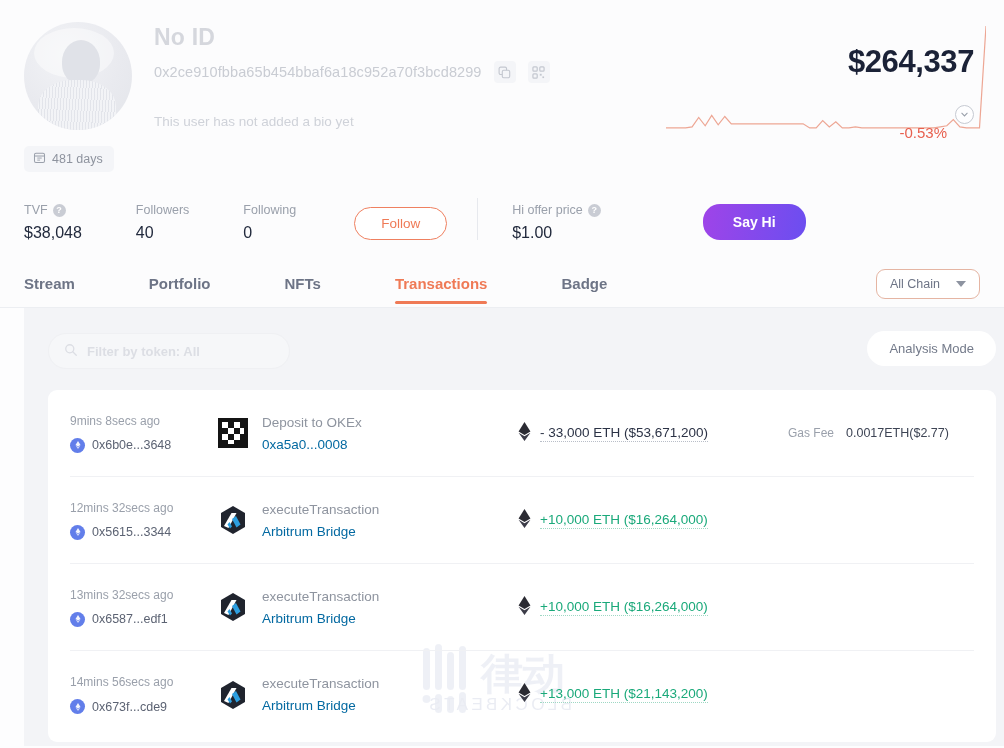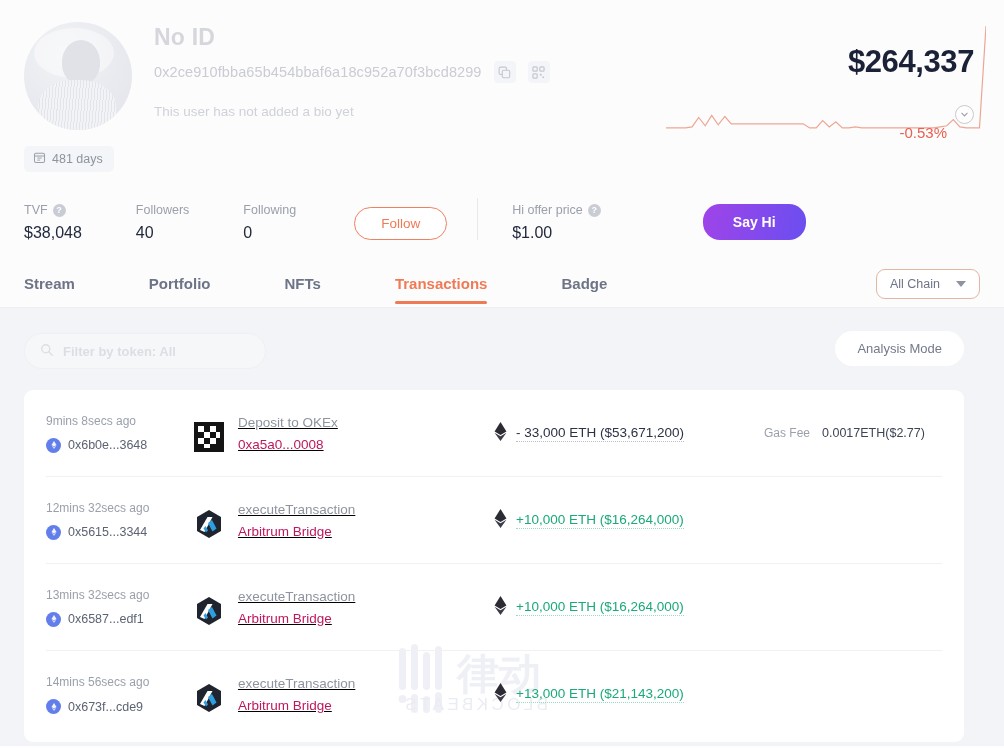--- a/index.html
+++ b/index.html
@@ -47,21 +47,21 @@
     font-size: 23px; font-weight: bold; color: #d5d7dd; letter-spacing: .2px;
   }
   .ident-addr-row { display: flex; align-items: center; margin-top: 10px; }
   .ident-addr { font-size: 14.5px; color: #c9ccd3; letter-spacing: .1px; }
   .mini-icon {
     width: 22px; height: 22px; margin-left: 12px; border-radius: 4px;
     display: flex; align-items: center; justify-content: center;
     background: #f4f5f8; cursor: pointer;
   }
   .mini-icon svg { display: block; }
-  .ident-bio { margin-top: 21px; font-size: 13.5px; color: #cfd2d9; }
+  .ident-bio { margin-top: 31px; font-size: 13.5px; color: #cfd2d9; }
 
   
   .price-block {
     position: absolute; right: 18px; top: 18px; width: 320px; height: 120px;
     text-align: right;
   }
   .spark { position: absolute; left: 0; top: 0; width: 320px; height: 120px; }
   .price-val {
     position: relative; font-size: 31px; font-weight: bold; color: #1b2237;
     letter-spacing: -.4px; padding-right: 12px; padding-top: 26px;
@@ -124,21 +124,21 @@
   .chain-select {
     position: absolute; right: 24px; top: 7px;
     border: 1px solid #e5b5a3; border-radius: 9px; background: #fff;
     font-size: 12.5px; color: #6d7486; padding: 7px 13px;
     display: flex; align-items: center; gap: 16px; cursor: pointer;
   }
   .caret { width: 0; height: 0; border-left: 5px solid transparent;
     border-right: 5px solid transparent; border-top: 6px solid #8d93a0; }
 
   
-  .content { position: relative; background: #f3f4f7; height: 438px; padding: 22px 40px 0 24px; }
+  .content { position: relative; background: #f3f4f7; height: 438px; padding: 22px 8px 0 24px; margin-left: 24px; }
 
   .filter-row { display: flex; align-items: center; position: relative; height: 42px; }
   .filter-input {
     width: 242px; height: 36px; border-radius: 18px; background: #f6f7f9;
     border: 1px solid #eff0f3; display: flex; align-items: center; gap: 9px;
     padding: 0 15px; cursor: text;
   }
   .filter-input span { font-size: 13px; color: #dcdee4; font-weight: bold; }
   .analysis-btn {
     position: absolute; right: 0; top: 1px;
@@ -164,24 +164,24 @@
 
   .tx-time { width: 148px; flex: none; }
   .tx-time-ago { font-size: 12px; color: #9aa0ab; }
   .tx-hash-row { display: flex; align-items: center; gap: 7px; margin-top: 10px; }
   .chain-dot {
     width: 15px; height: 15px; border-radius: 50%; flex: none;
     background: #627eea; display: flex; align-items: center; justify-content: center;
   }
   .tx-hash { font-size: 12.5px; color: #5c6373; }
 
-  .tx-mid { display: flex; align-items: flex-end; width: 300px; flex: none; text-decoration: underline; }
+  .tx-mid { display: flex; align-items: center; width: 300px; flex: none; }
   .proto-icon { width: 30px; height: 30px; flex: none; margin-right: 14px; }
   .tx-action { font-size: 13.5px; color: #8e949f; }
-  .tx-proto { font-size: 13.5px; color: #be185d; margin-top: 7px; }
+  .tx-proto { font-size: 13.5px; color: #0369a1; margin-top: 7px; }
 
   .tx-amt { display: flex; align-items: center; gap: 9px; width: 270px; flex: none; }
   .amt-text {
     font-size: 13.5px; border-bottom: 1px dotted #b9bec8; padding-bottom: 1px;
     cursor: pointer;
   }
   .amt-text.neg { color: #2b3245; }
   .amt-text.pos { color: #1aa97a; border-bottom-color: #9fd8c4; }
 
   .tx-gas { display: flex; align-items: center; gap: 12px; }

